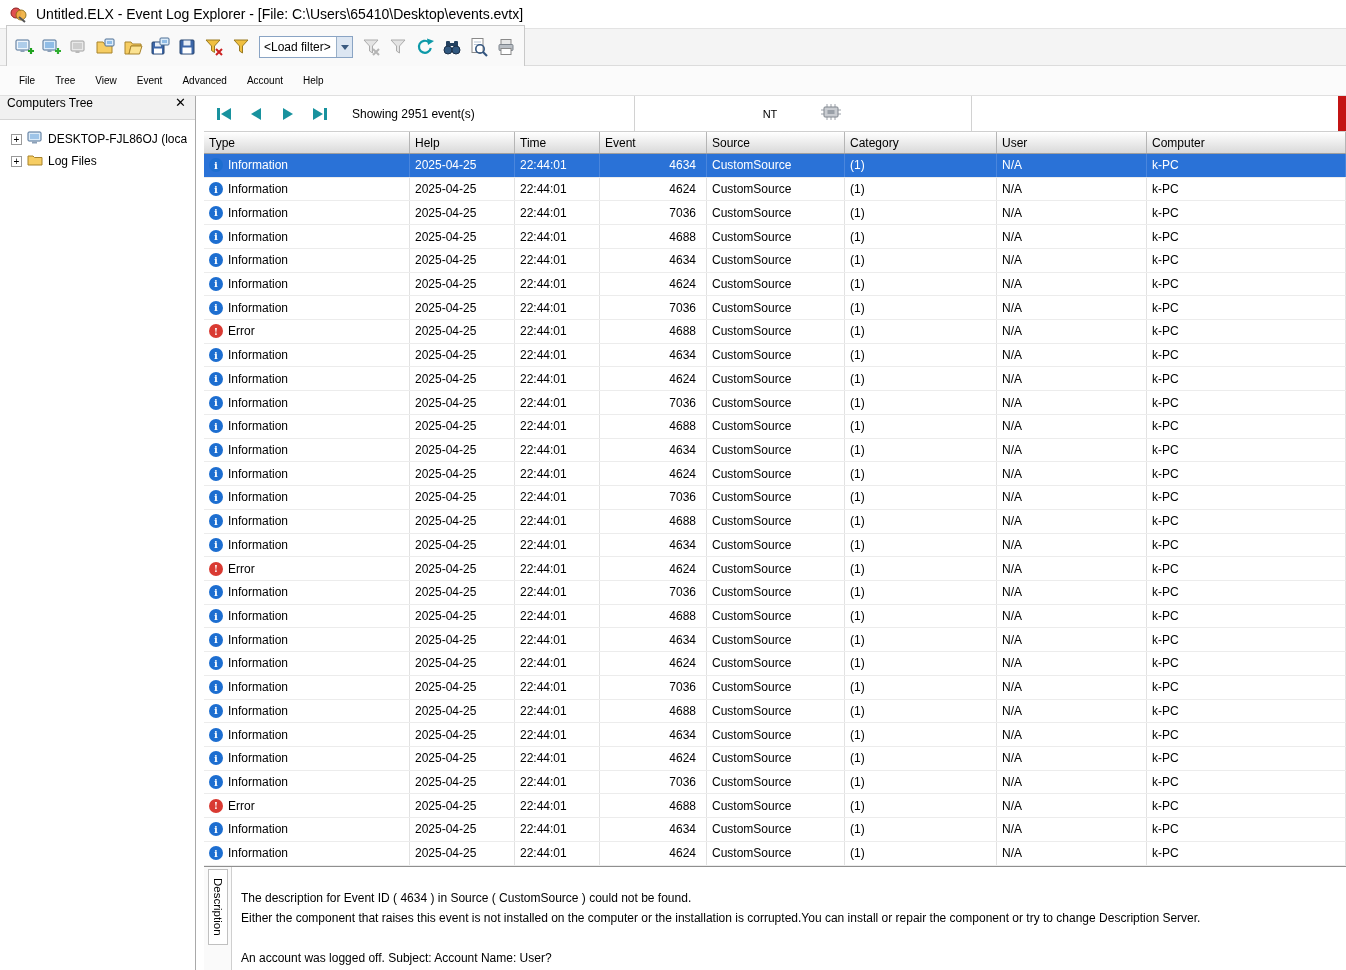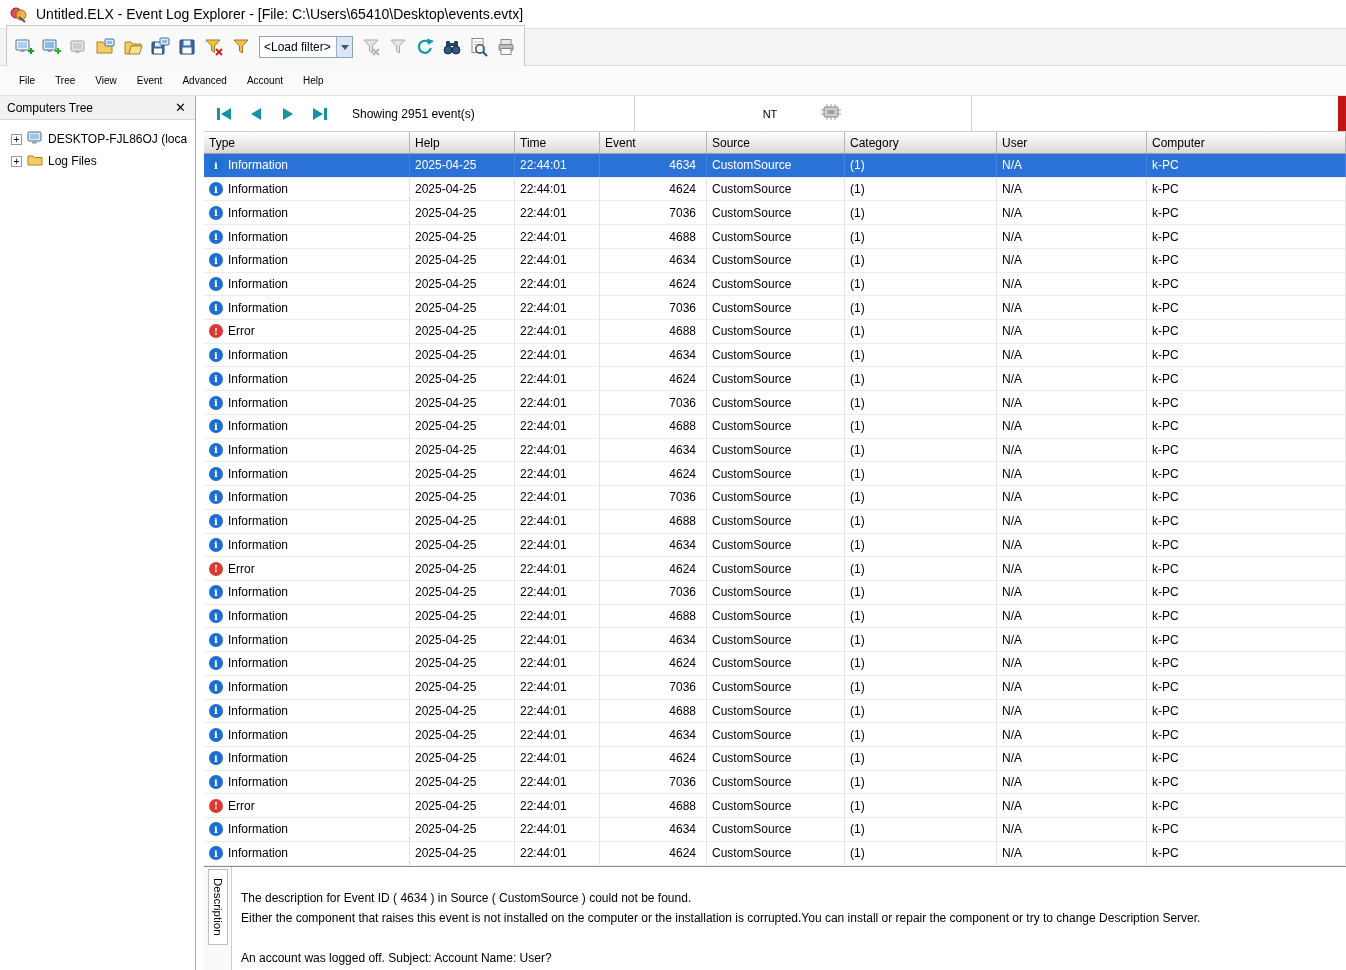--- a/index.html
+++ b/index.html
@@ -24,21 +24,21 @@
   .combo .btn { width:16px; height:100%; background:#dce6f2; border-left:1px solid #9ab0c8; display:flex; align-items:center; justify-content:center; }
   .combo .btn i { width:0; height:0; border-left:4px solid transparent; border-right:4px solid transparent; border-top:5px solid #3a5a80; }
 
   
   .menubar { height:30px; display:flex; align-items:center; padding-left:10px; gap:2px; background:#fbfbfb; border-bottom:1px solid #e0e0e0; font-size:10px; flex:0 0 auto; }
   .menu-item { padding:4px 9px; }
 
   
   .content { flex:1; display:flex; min-height:0; }
   .left-panel { width:196px; flex:0 0 auto; border-right:1px solid #a9a9a9; display:flex; flex-direction:column; background:#fff; }
-  .panel-header { height:24px; background:#f1f1f1; border-bottom:1px solid #d6d6d6; display:flex; align-items:center; justify-content:space-between; padding:0 7px; }
+  .panel-header { height:24px; background:#f1f1f1; border-bottom:1px solid #d6d6d6; display:flex; align-items:flex-start; justify-content:space-between; padding:0 7px; }
   .panel-title { font-size:12px; }
   .close-x { font-size:13px; line-height:13px; padding:0 2px; cursor:default; }
   .tree { padding:8px 4px; }
   .tree-item { display:flex; align-items:center; gap:5px; height:22px; padding-left:7px; white-space:nowrap; overflow:hidden; }
   .expander { width:11px; height:11px; border:1px solid #9a9a9a; background:#fff; font-size:10px; line-height:9px; text-align:center; flex:0 0 auto; }
   .t-label { overflow:hidden; text-overflow:clip; white-space:nowrap; }
 
   .splitter { width:8px; background:#fff; flex:0 0 auto; }
 
   .main { flex:1; display:flex; flex-direction:column; min-width:0; }

